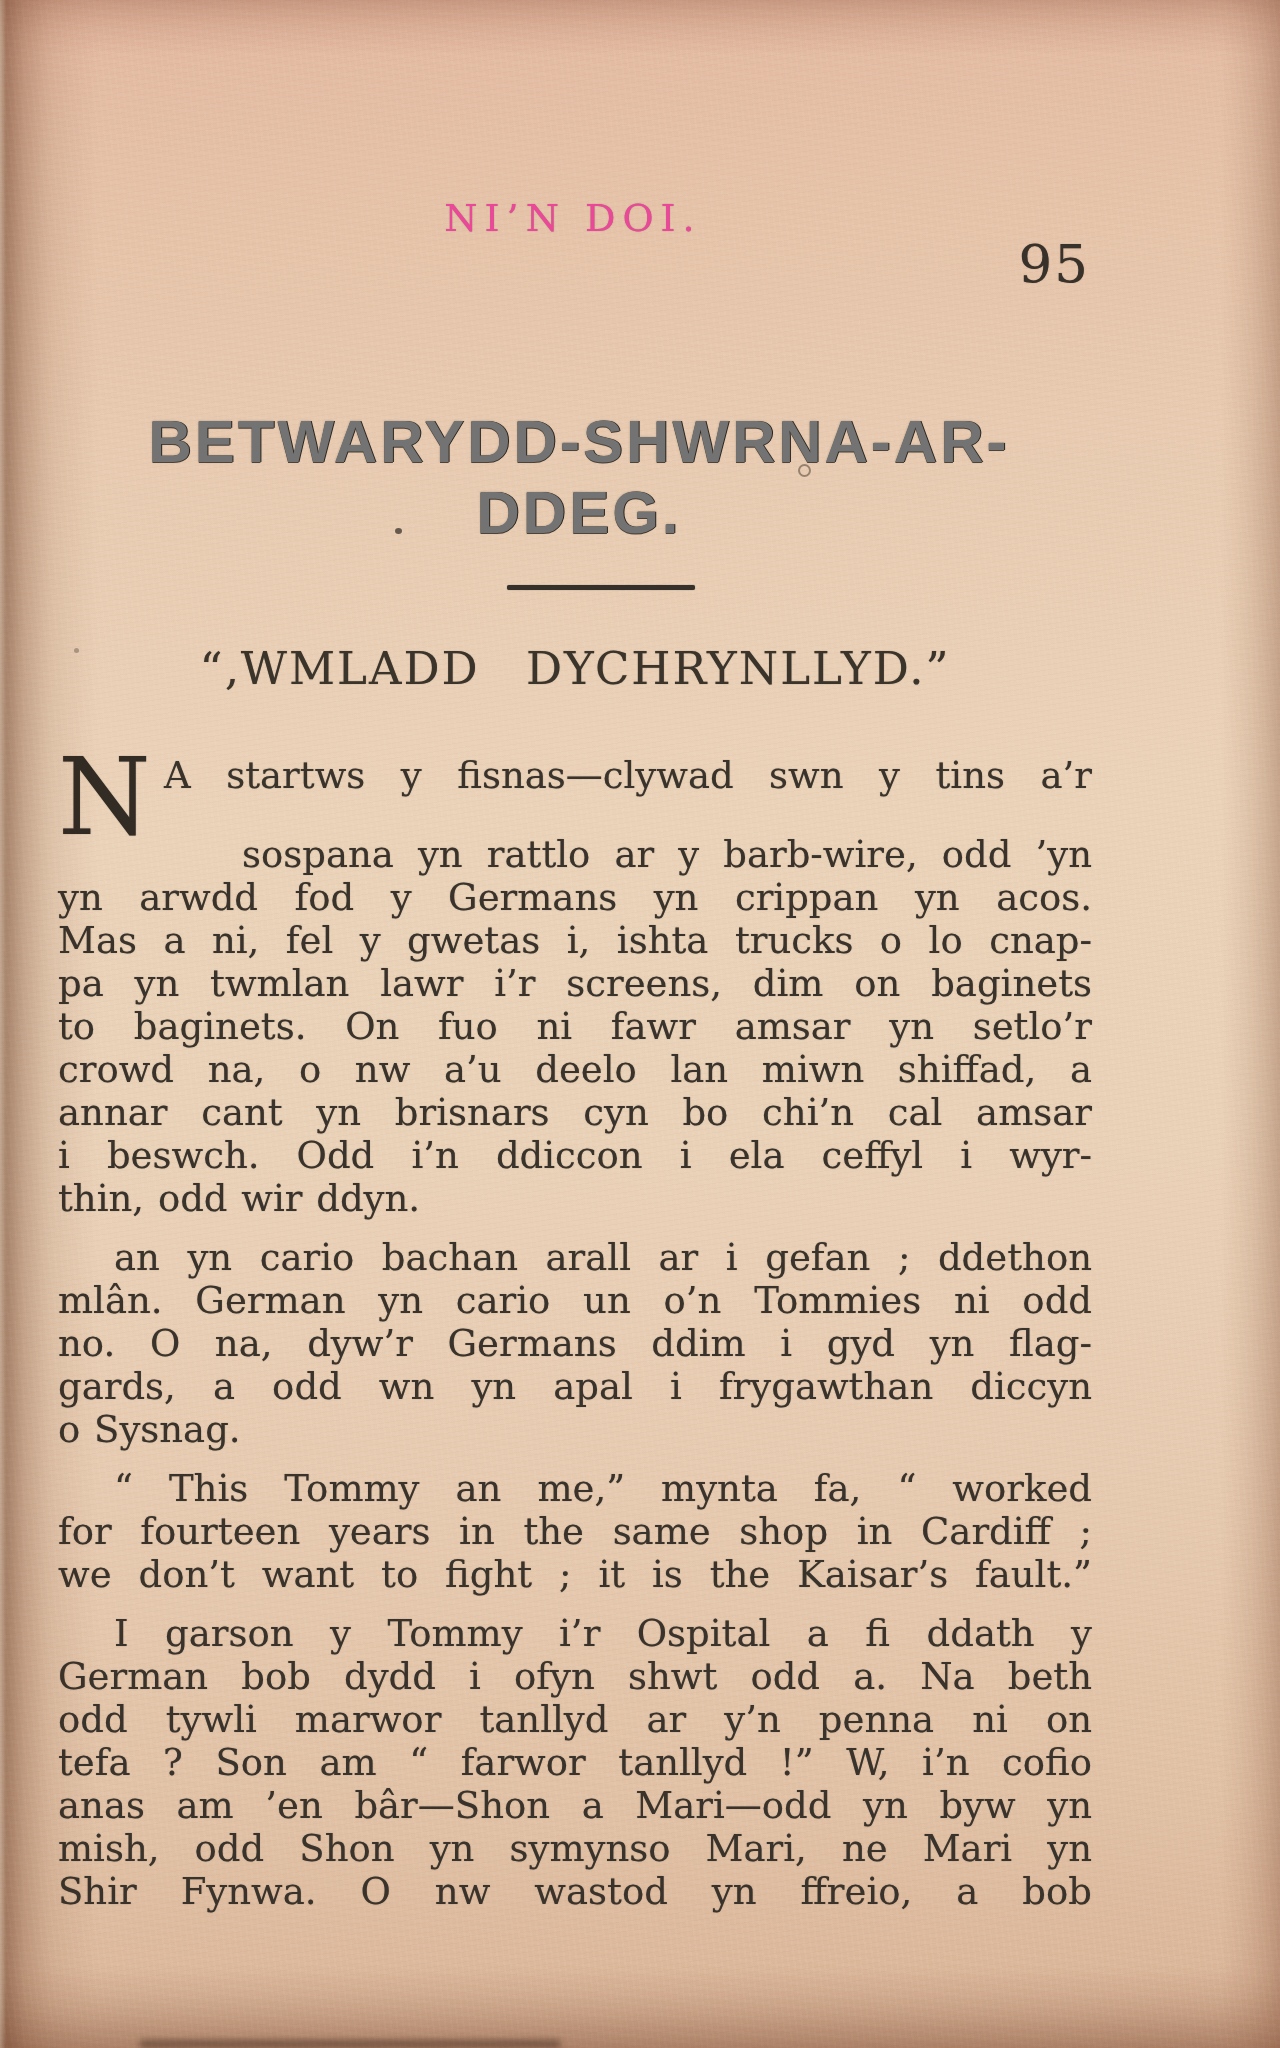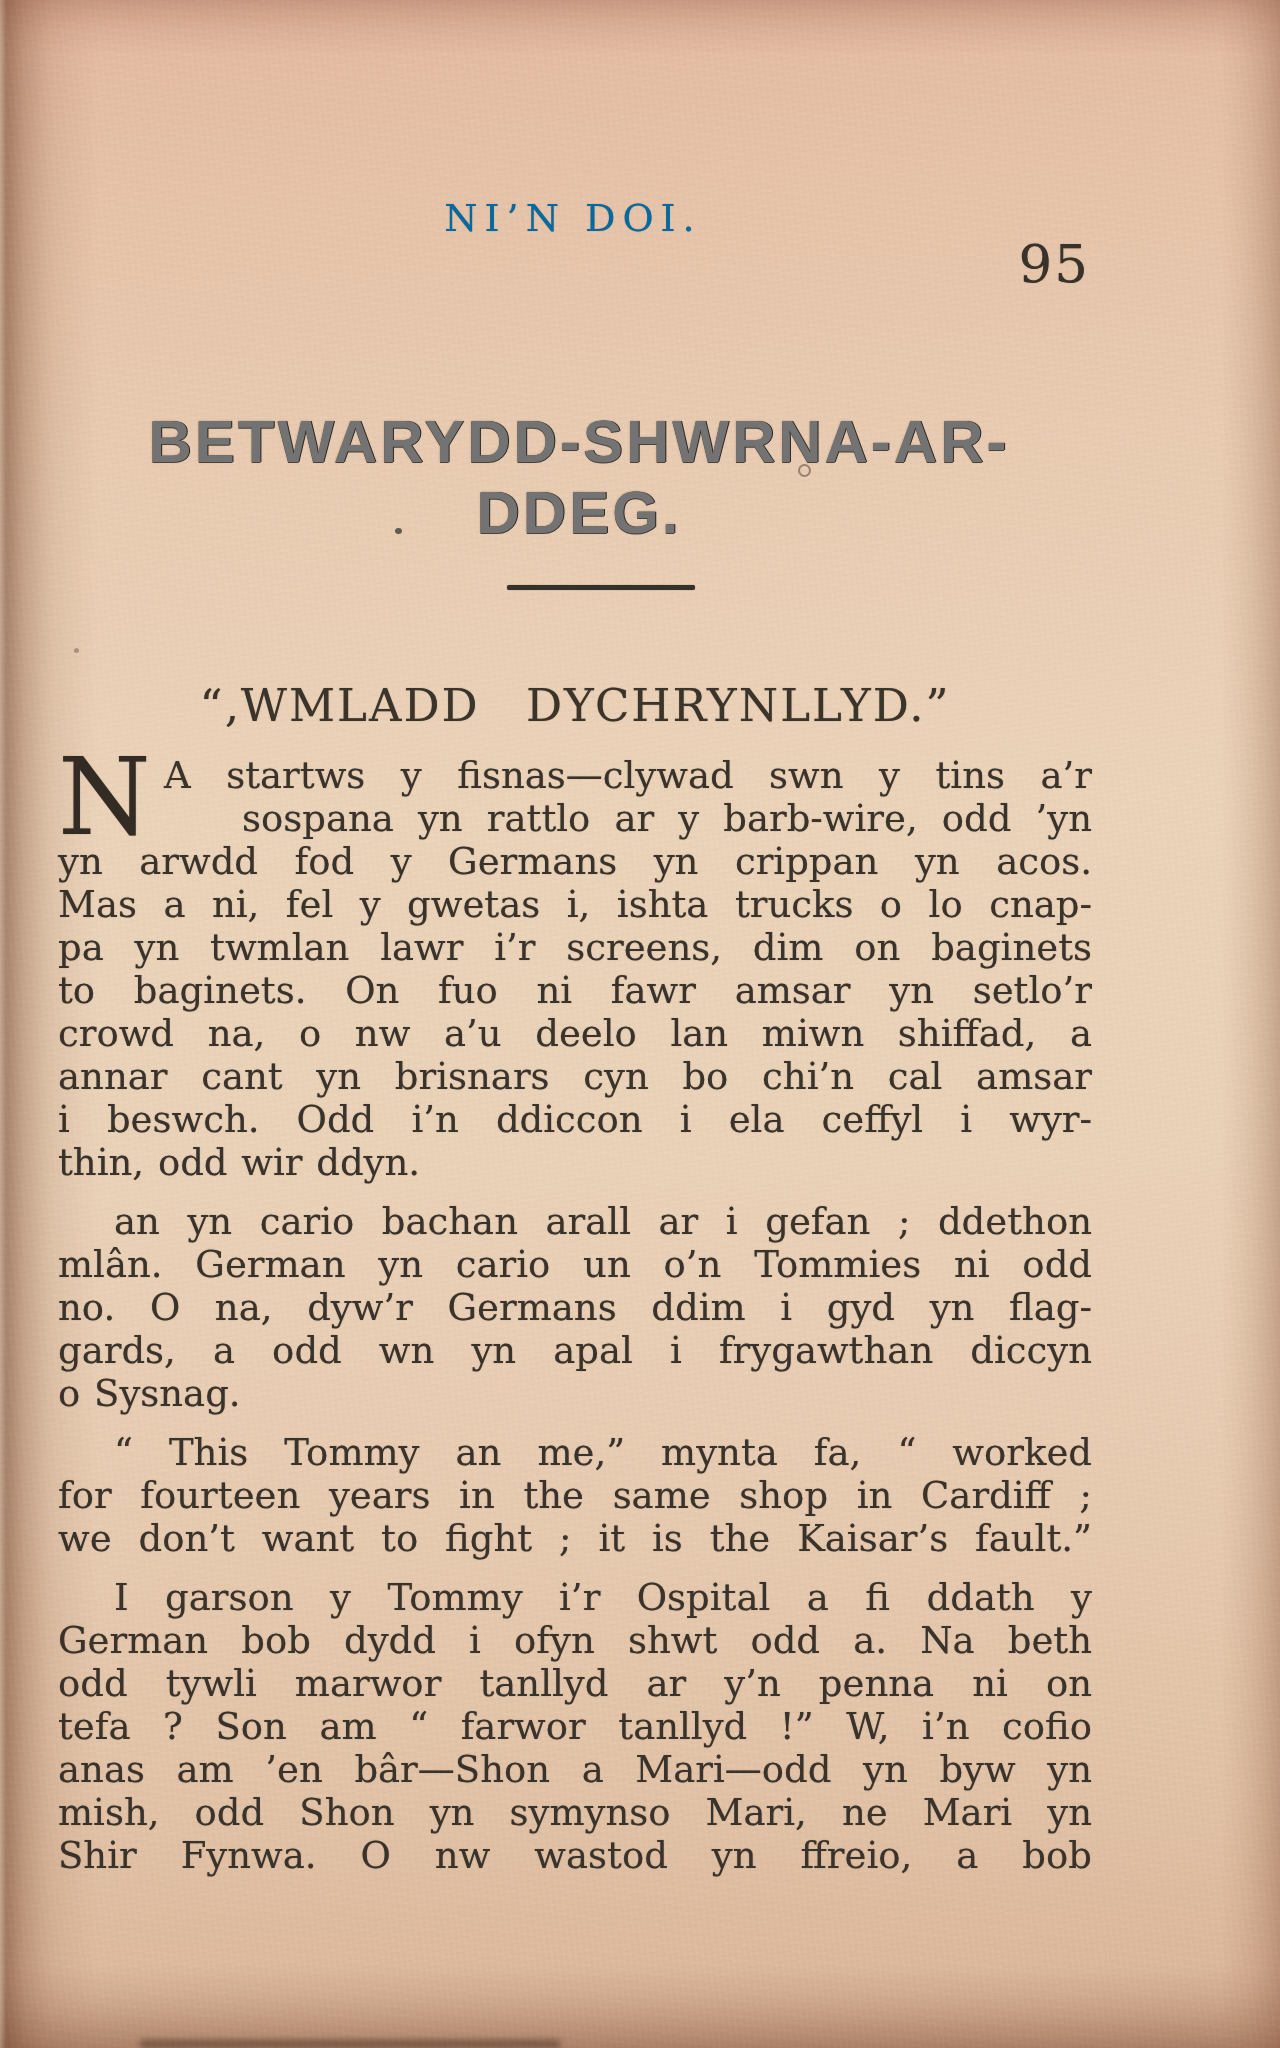--- a/index.html
+++ b/index.html
@@ -27,21 +27,21 @@
       inset 42px 0 70px -28px rgba(95,50,30,0.38),
       inset -28px 0 55px -30px rgba(120,70,45,0.28),
       inset 0 -42px 70px -34px rgba(110,60,40,0.30),
       inset 0 30px 55px -34px rgba(150,90,70,0.22);
   }
   .content{position:absolute;left:58px;top:0;width:1034px;color:#3a332b;}
 
   .running-head{position:absolute;top:196px;left:0;width:100%;height:52px;}
   .running-title{
     display:block;text-align:center;padding-right:4px;
-    font-size:38px;letter-spacing:7px;color:#0369a1;
+    font-size:38px;letter-spacing:7px;color:#ec4899;
     text-shadow:0 0 1px rgba(63,56,46,0.55);
   }
   .page-number{
     position:absolute;right:2px;top:-8px;
     font-size:53px;font-weight:normal;letter-spacing:2px;color:#39322a;
     text-shadow:0 0 1px rgba(57,50,42,0.5);
     margin-top:45px;
   }
 
   .chapter-title{
@@ -50,41 +50,41 @@
     font-size:60px;line-height:71px;letter-spacing:3px;color:#737373;
     text-shadow:1px 0 0 #2c261f, 0 1px 0 rgba(44,38,31,0.8), 0 0 2px rgba(44,38,31,0.35);
   }
 
   .rule{
     position:absolute;top:585px;left:449px;width:188px;height:5px;
     background:#35302a;border-radius:2px;box-shadow:0 0 1px rgba(53,48,42,0.7);
   }
 
   .subtitle{
-    position:absolute;top:679px;left:0;width:100%;text-align:center;
+    position:absolute;top:642px;left:0;width:100%;text-align:center;
     font-size:45px;letter-spacing:2px;word-spacing:30px;color:#3b342b;
     text-shadow:0 0 1px rgba(59,52,43,0.55);
   }
 
   .body-text{
     position:absolute;top:737px;left:0;width:1034px;
     font-size:37px;color:#3a332b;
     text-shadow:0 0 1px rgba(58,51,43,0.5);
     word-spacing:2px;
   }
   .paragraph{margin-top:16px;}
   .paragraph:first-child{margin-top:0;}
   .line{
     height:43px;line-height:43px;white-space:nowrap;
     text-align:justify;text-align-last:justify;
   }
   .line.last-short{text-align-last:left;}
   .paragraph:not(.has-dropcap) .line:first-of-type{text-indent:56px;}
   .has-dropcap div.line:nth-of-type(1){text-indent:10px;margin-top:17px;}
-  .has-dropcap div.line:nth-of-type(2){text-indent:88px;}
+  .has-dropcap div.line:nth-of-type(2){text-indent:88px;margin-top:36px;}
   .dropcap{
     float:left;width:96px;height:84px;
     font-size:106px;line-height:88px;
     color:#332c24;text-shadow:0 0 1px rgba(51,44,36,0.6);
   }
 
   .speck-dot{position:absolute;border-radius:50%;background:#3a332b;pointer-events:none;}
   .speck-1{left:395px;top:528px;width:7px;height:6px;opacity:.75;}
   .speck-3{left:74px;top:648px;width:5px;height:5px;opacity:.35;}
   .speck-ring{

